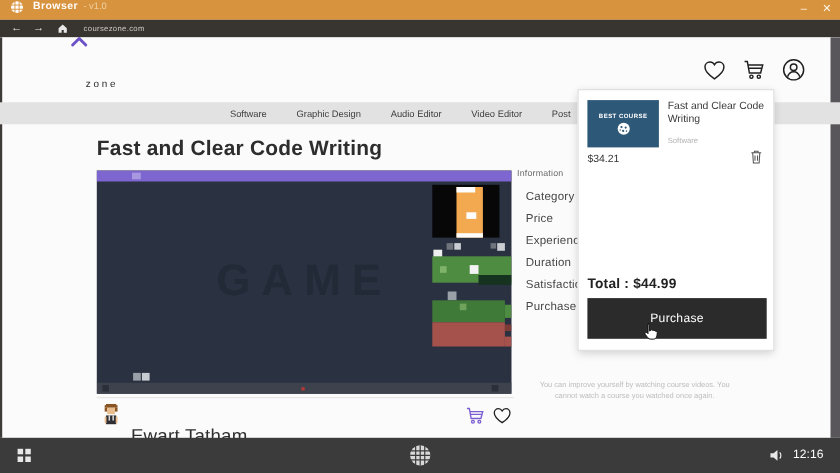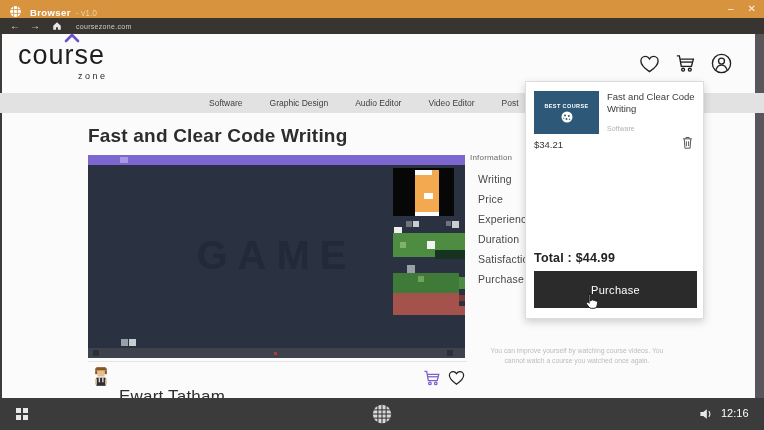--- a/index.html
+++ b/index.html
@@ -4,21 +4,21 @@
 <style>
   * { margin:0; padding:0; box-sizing:border-box; }
   html,body { width:764px; height:430px; overflow:hidden; background:#222; }
   #app {
     position:relative; width:764px; height:430px;
     font-family:"Liberation Sans", sans-serif; background:#fcfbfb; overflow:hidden;
   }
 
   
   .titlebar { position:absolute; left:0; top:0; width:764px; height:18px;
-    background:#d8933f; display:flex; align-items:flex-end; }
+    background:#d8933f; display:flex; align-items:flex-start; }
   .titlebar .globe { margin-left:9px; }
   .app-title { color:#fff; font-size:9.5px; font-weight:bold; margin-left:8px; letter-spacing:.4px; }
   .app-version { color:#eccfa2; font-size:8.5px; margin-left:5px; }
   .win-controls { position:absolute; right:8px; top:0; height:18px; display:flex; align-items:center; gap:14px; }
   .win-btn { color:#fdf4e6; font-size:10px; line-height:18px; cursor:default; }
 
   
   .urlbar { position:absolute; left:0; top:18px; width:764px; height:16px;
     background:#383430; display:flex; align-items:center; }
   .nav-arrow { color:#e8e8e8; font-size:10px; margin-left:10px; line-height:16px; }
@@ -149,21 +149,20 @@
       <path d="M2 7.5 8 2l6 5.5V14H9.5v-4h-3v4H2z" fill="#e8e8e8"></path>
     </svg>
     <span class="url-text">coursezone.com</span>
   </div>
 
   <div class="page">
     <div class="left-edge"></div>
     <div class="scrollbar"></div>
 
     <div class="logo">
-      <span class="logo-main">course</span>
       <svg class="logo-caret" width="16" height="10" viewBox="0 0 16 10">
         <path d="M2 8 8 2l6 6" fill="none" stroke="#6b52c7" stroke-width="2.6" stroke-linecap="round" stroke-linejoin="round"></path>
       </svg>
       <span class="logo-sub">zone</span>
     </div>
     <div class="header-icons">
       <svg class="hic" viewBox="0 0 24 24">
         <path d="M12 20.5C6.5 16.8 3 13.2 3 9.3 3 6.6 5.1 4.5 7.7 4.5c1.8 0 3.4 1 4.3 2.6.9-1.6 2.5-2.6 4.3-2.6 2.6 0 4.7 2.1 4.7 4.8 0 3.9-3.5 7.5-9 11.2z" fill="none" stroke="#1f1f1f" stroke-width="1.4"></path>
       </svg>
       <svg class="hic" viewBox="0 0 24 24">
@@ -221,21 +220,21 @@
       <div class="gi-lsq1"></div>
       <div class="gi-lsq2"></div>
       <div class="gi-botbar"></div>
       <div class="gi-bb1"></div>
       <div class="gi-bbr"></div>
       <div class="gi-bb2"></div>
     </div>
 
     <div class="info-header">Information</div>
     <div class="info-labels">
-      <div class="info-label">Writing</div>
+      <div class="info-label">Category</div>
       <div class="info-label">Price</div>
       <div class="info-label">Experience</div>
       <div class="info-label">Duration</div>
       <div class="info-label">Satisfaction</div>
       <div class="info-label">Purchase</div>
     </div>
 
     <div class="note">
       <span>You can improve yourself by watching course videos. You</span><br>
       <span>cannot watch a course you watched once again.</span>

